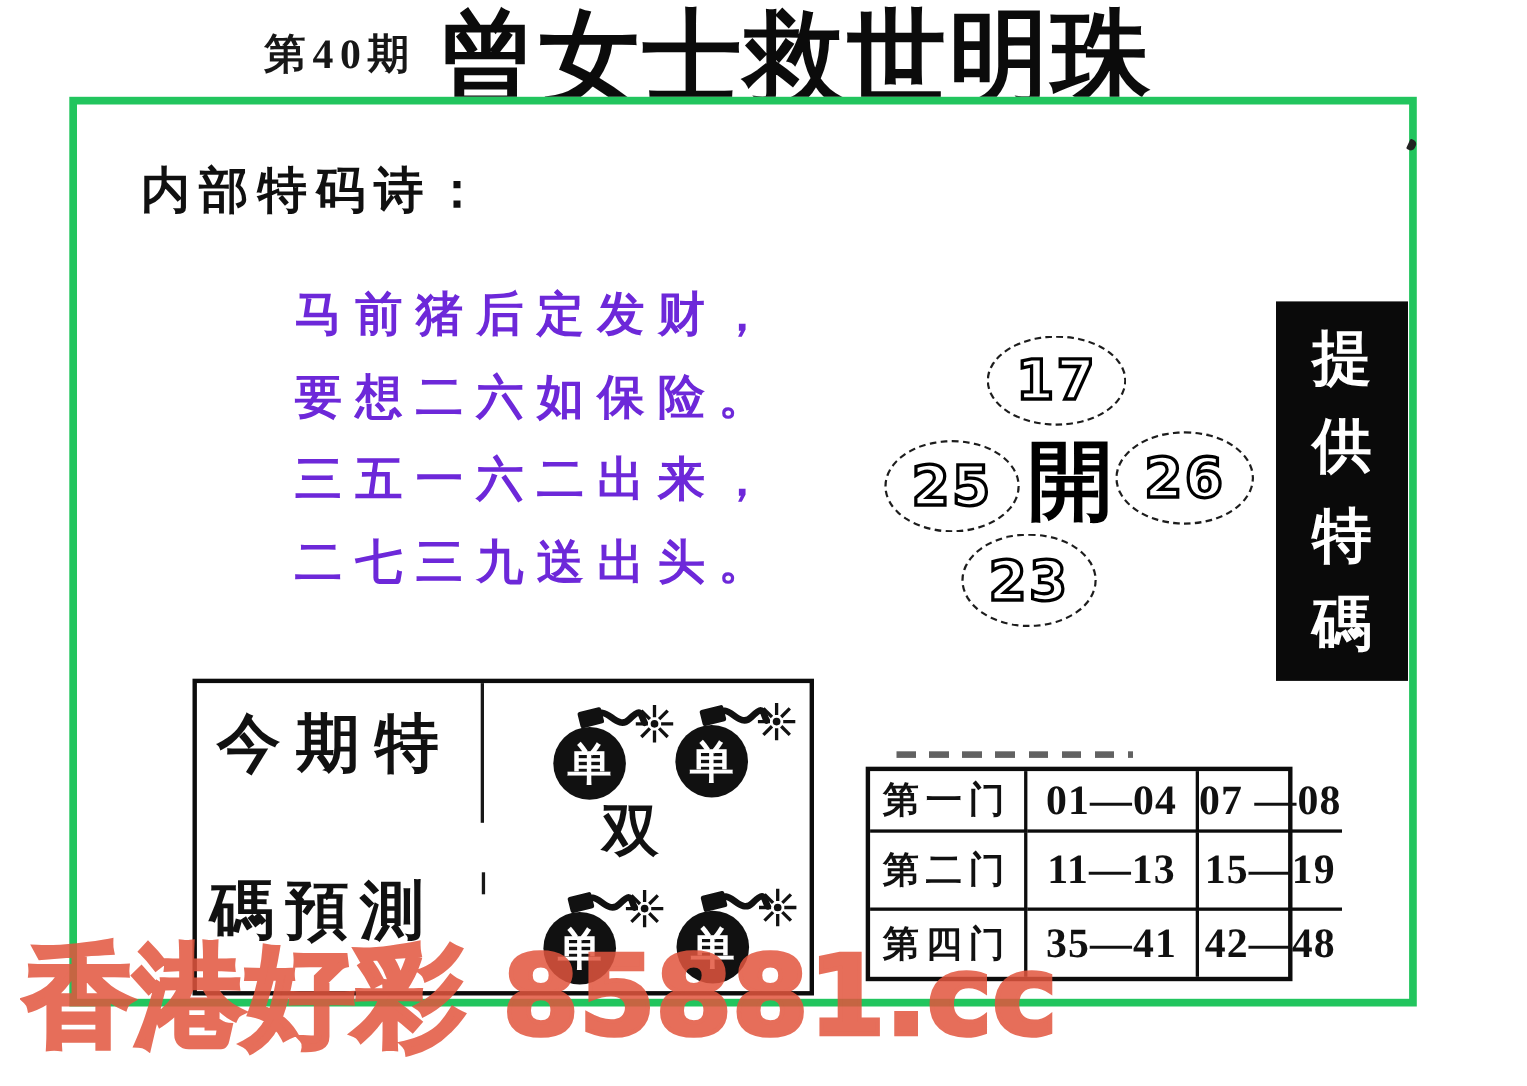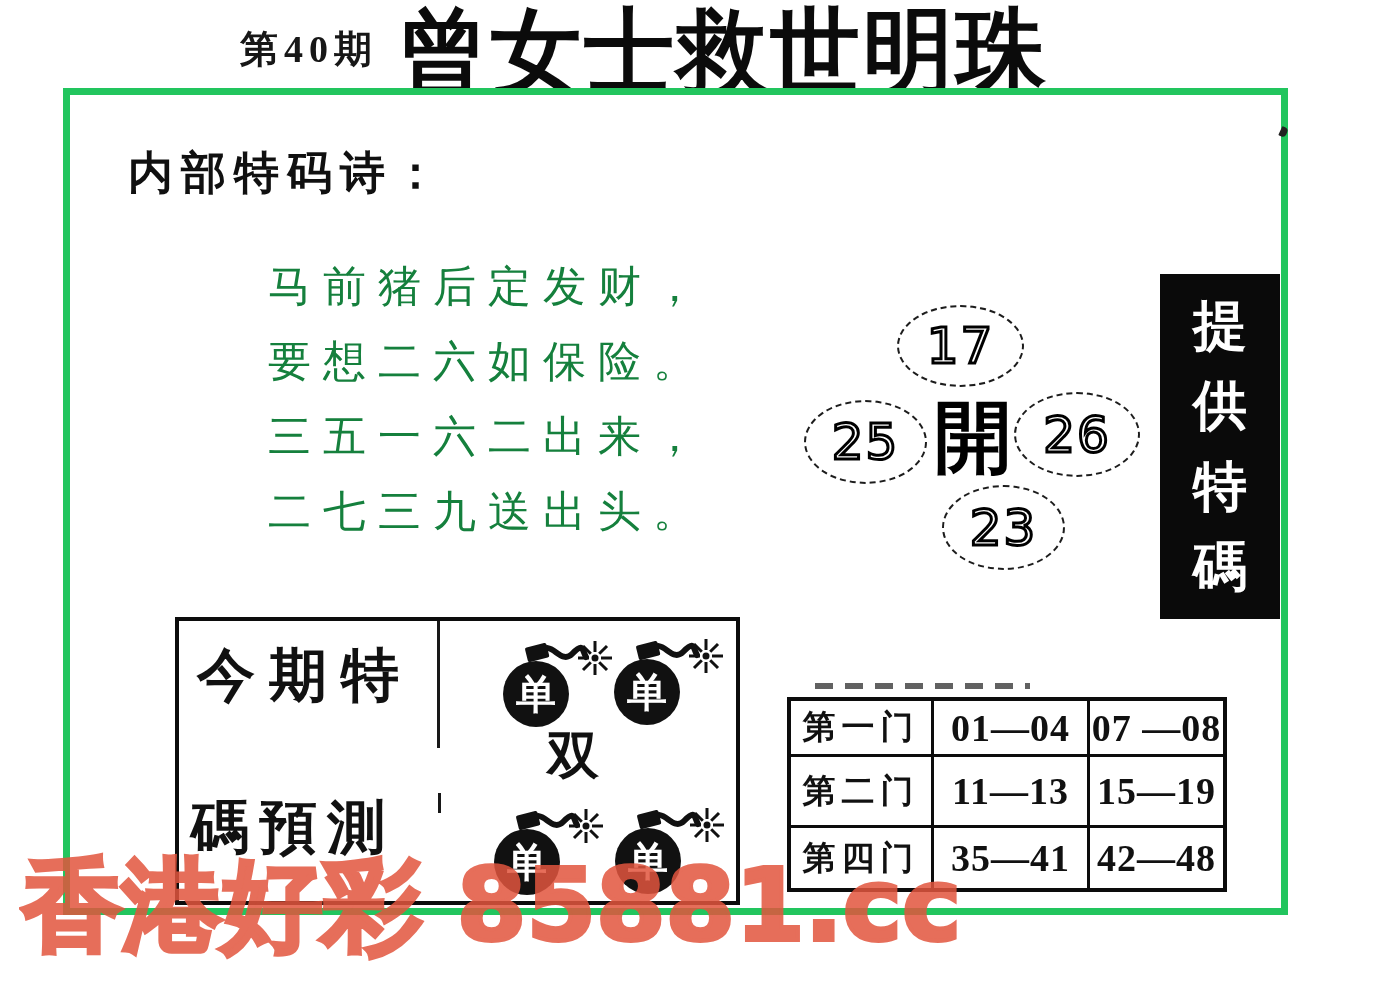--- a/index.html
+++ b/index.html
@@ -25,35 +25,35 @@
     position:absolute;left:1210px;top:32px;width:7px;height:10px;background:#222;
     border-radius:1px 4px 4px 1px;transform:rotate(25deg);
   }
   
   .poem-heading{
     position:absolute;left:58px;top:48px;font-size:45px;font-weight:800;
     letter-spacing:8px;color:#101010;
   }
   .poem{position:absolute;left:198px;top:162px;}
   .poem-line{
-    font-size:43px;font-weight:400;letter-spacing:12px;color:#15803d;
+    font-size:43px;font-weight:700;letter-spacing:12px;color:#6d28d9;
     height:75px;line-height:60px;white-space:nowrap;
   }
   
   .ellipse{
     position:absolute;border:2.5px dashed #1c1c1c;border-radius:50%;
     display:flex;align-items:center;justify-content:center;box-sizing:border-box;
     background:#fff;
   }
   .el-top{left:827px;top:210px;width:127px;height:82px;}
   .el-left{left:734px;top:305px;width:123px;height:84px;}
   .el-right{left:944px;top:297px;width:126px;height:85px;}
-  .el-bottom{left:872px;top:390px;width:123px;height:85px;}
+  .el-bottom{left:804px;top:390px;width:123px;height:85px;}
   .hollow-num{
-    font-family:"DejaVu Sans","Liberation Sans",sans-serif;font-weight:400;
+    font-family:"DejaVu Sans","Liberation Sans",sans-serif;font-weight:700;
     font-size:50px;color:#fff;-webkit-text-stroke:3px #000;letter-spacing:2px;
   }
   .open-char{
     position:absolute;left:856px;top:300px;width:94px;height:86px;
     font-size:78px;font-weight:900;color:#000;display:flex;align-items:center;
     justify-content:center;line-height:1;
   }
   
   .side-banner{
     position:absolute;left:1090px;top:179px;width:120px;height:345px;
@@ -72,21 +72,21 @@
   .pred-label-2{position:absolute;left:12px;top:168px;font-size:58px;font-weight:700;letter-spacing:10px;white-space:nowrap;}
   .pred-middle{position:absolute;left:368px;top:100px;font-size:52px;font-weight:800;}
   .bomb{position:absolute;width:125px;height:100px;}
   .bomb-1{left:317px;top:11px;}
   .bomb-2{left:428px;top:9px;}
   .bomb-3{left:308px;top:179px;}
   .bomb-4{left:429px;top:178px;}
   .bomb text{font-family:"Liberation Serif",serif;font-weight:700;}
   
   .range-table{
-    position:absolute;left:717px;top:602px;width:440px;height:195px;
+    position:absolute;left:717px;top:602px;width:388px;height:195px;
     border:4px solid #0c0c0c;box-sizing:border-box;background:#fff;
     display:grid;grid-template-columns:143px 156px 1fr;grid-template-rows:56px 71px 1fr;
   }
   .rt-cell{
     display:flex;align-items:center;justify-content:center;box-sizing:border-box;
     border-right:3px solid #0c0c0c;border-bottom:3px solid #0c0c0c;white-space:nowrap;
   }
   .rt-cell.last-col{border-right:none;}
   .rt-cell.last-row{border-bottom:none;}
   .rt-gate{font-size:33px;font-weight:700;letter-spacing:6px;}

